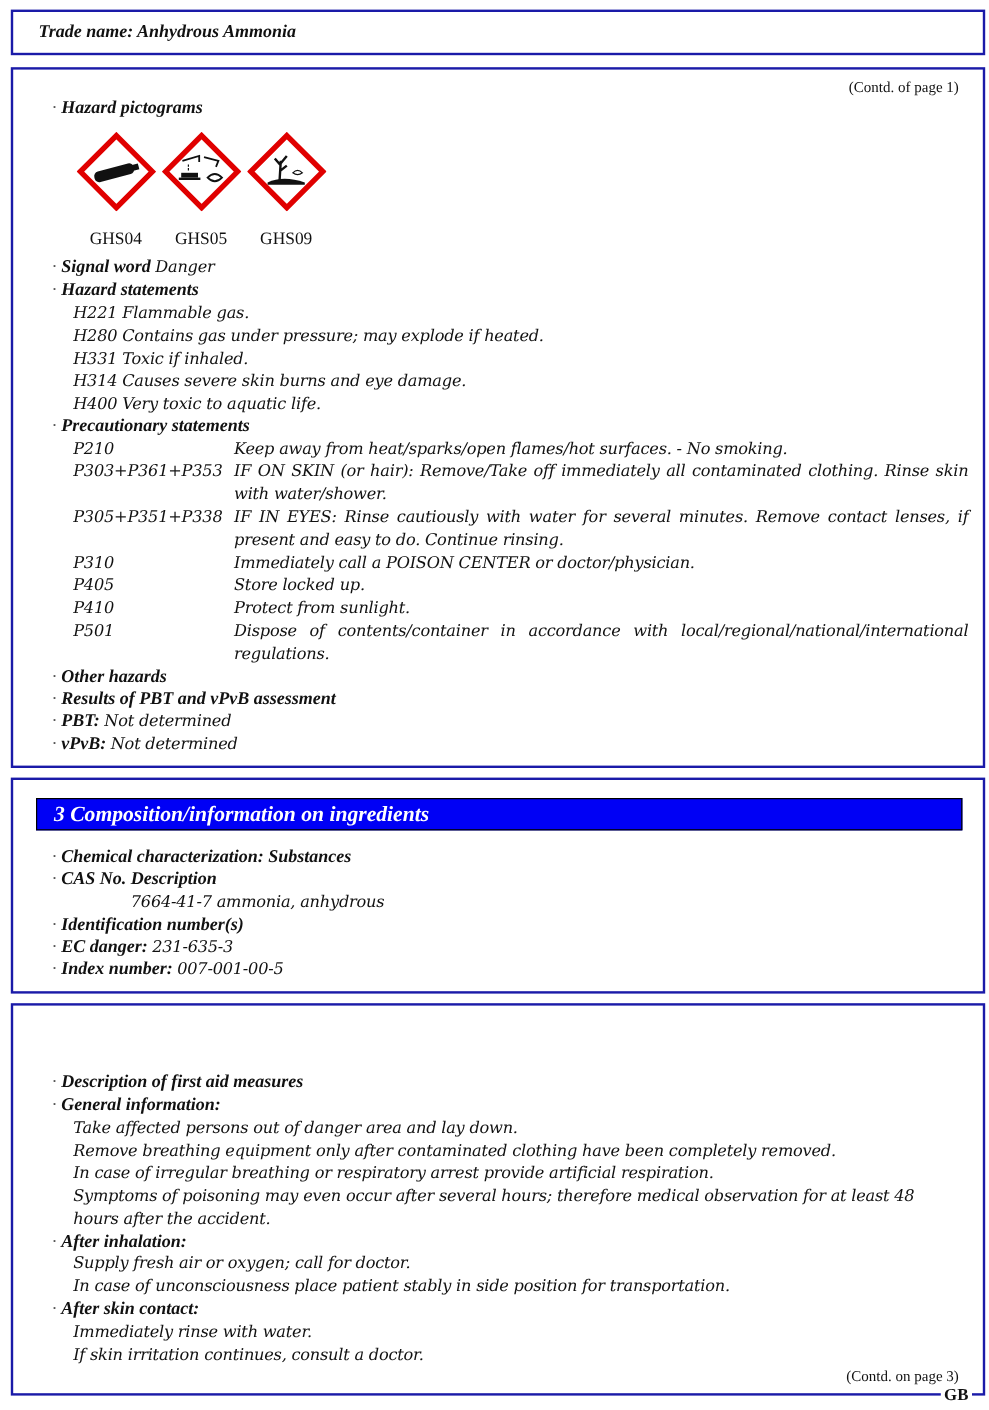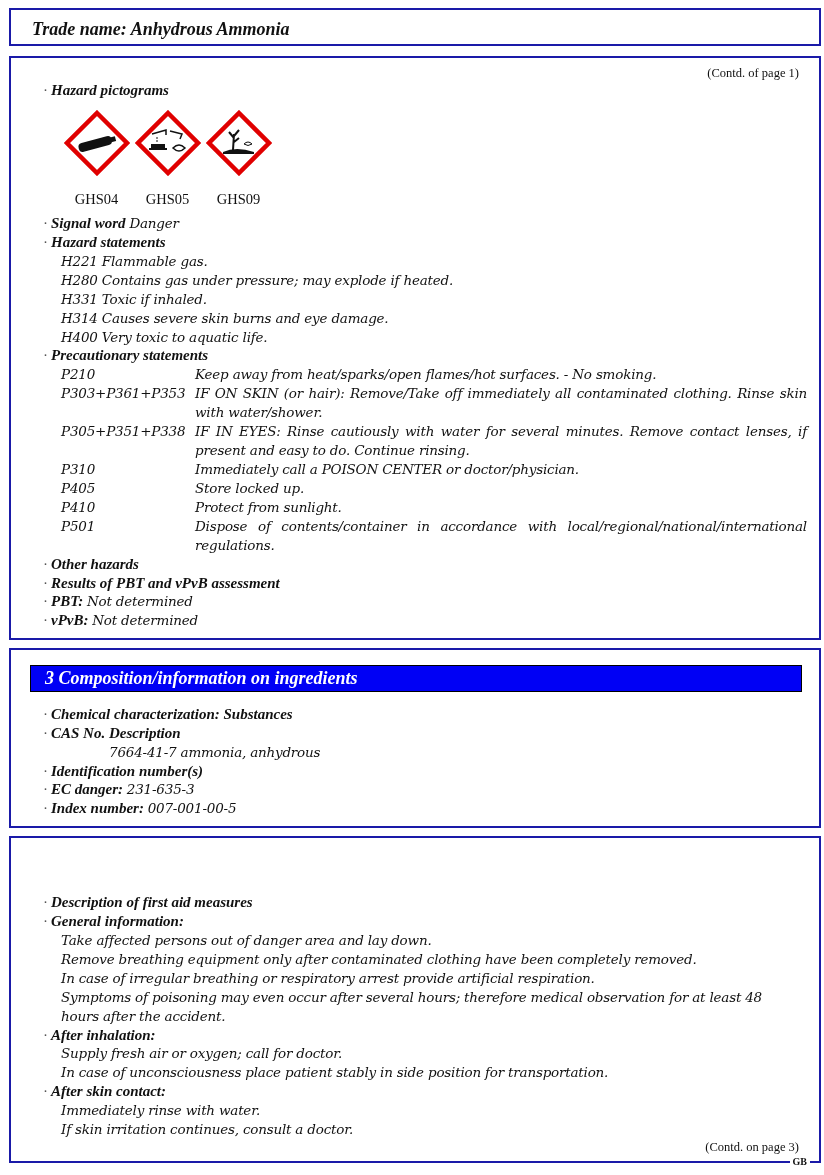--- a/index.html
+++ b/index.html
@@ -1,37 +1,37 @@
 <!DOCTYPE html>
 <html><head>
 <meta charset="utf-8">
 <style>
   html, body { margin: 0; padding: 0; background: #fff; }
   body { width: 824px; height: 1175px; position: relative; overflow: hidden;
          font-family: "Liberation Serif", "DejaVu Serif", serif; color: #111; }
   .box { position: absolute; left: 9px; width: 812px; border: 2px solid #1a1aa8; box-sizing: border-box; }
   #title-box { top: 8px; height: 38px; }
-  #title-box .title { position: absolute; left: 21px; top: 9px; font-size: 18px; font-weight: bold; font-style: italic; }
+  #title-box .title { position: absolute; left: 21px; top: 9px; font-size: 15px; font-weight: bold; font-style: italic; }
   #box2 { top: 56px; height: 584px; padding-left: 17px; }
   #box3 { top: 648px; height: 180px; }
   #box4 { top: 836px; height: 327px; }
   .contd { position: absolute; right: 20px; font-size: 12.5px; }
   .line { position: absolute; left: 40px; font-size: 15px; line-height: 19px; white-space: nowrap; }
   .line .dot { display: inline-block; width: 8px; margin-left: -8px; color: #555; }
   .b { font-weight: bold; font-style: italic; }
   .i { font-style: italic; font-family: "DejaVu Serif", serif; font-size: 13.5px; letter-spacing: -0.2px; }
   .ic { position: absolute; left: 50px; font-size: 13.5px; line-height: 19px; font-style: italic; font-family: "DejaVu Serif", serif; letter-spacing: -0.2px; white-space: nowrap; }
   .pcode { position: absolute; left: 50px; }
   .ptext { position: absolute; left: 184px; width: 612px; white-space: normal; text-align: justify; }
   .pictos { position: absolute; left: 50px; top: 52px; display: flex; }
   .picto { width: 71px; text-align: center; }
   .picto svg { display: block; margin: 0 auto; }
   .picto .lbl { font-size: 14.5px; margin-top: 15px; }
   .secbar { position: absolute; left: 19px; width: 772px; height: 27px; background: #0000f5; border: 1px solid #000; box-sizing: border-box; color: #fff; font-weight: bold; font-style: italic; font-size: 18px; line-height: 25px; padding-left: 14px; }
-  .gb { position: absolute; right: 14px; top: 1156px; background: #fff; padding: 0 3px; font-size: 10px; font-weight: bold; }
+  .gb { position: absolute; right: 14px; top: 1156px; background: #fff; padding: 0 3px; font-size: 14px; font-weight: bold; }
 </style>
 </head>
 <body>
 
 <div class="box" id="title-box">
   <div class="title">Trade name: Anhydrous Ammonia</div>
 </div>
 
 <div class="box" id="box2">
   <div class="contd" style="top:8px;">(Contd. of page 1)</div>

